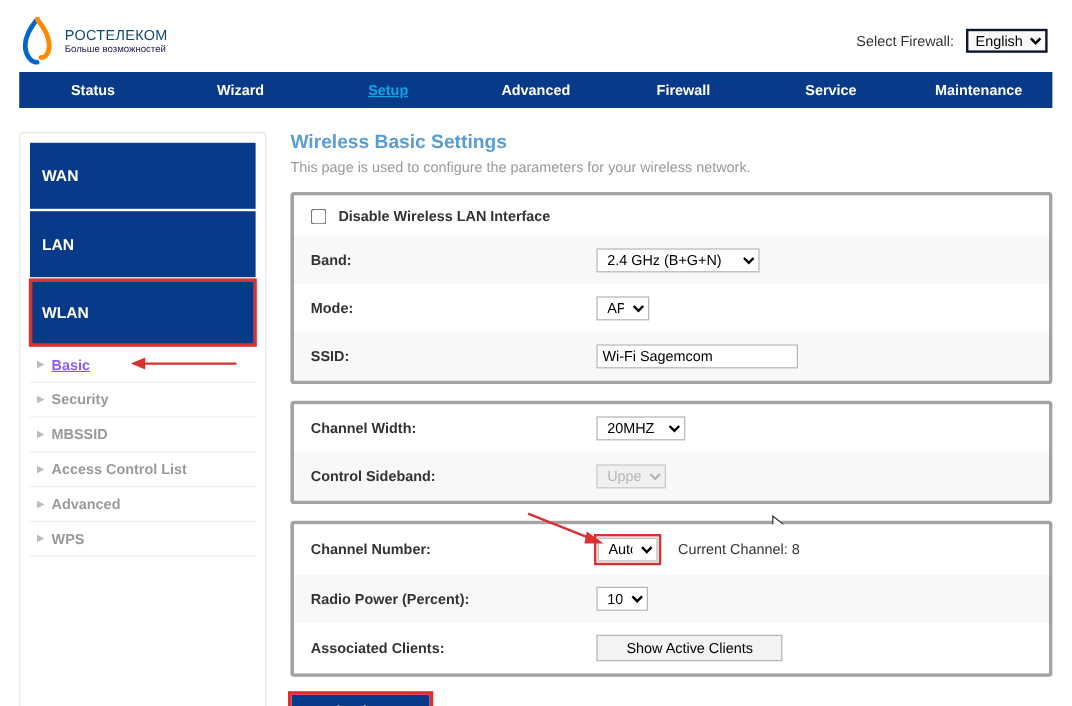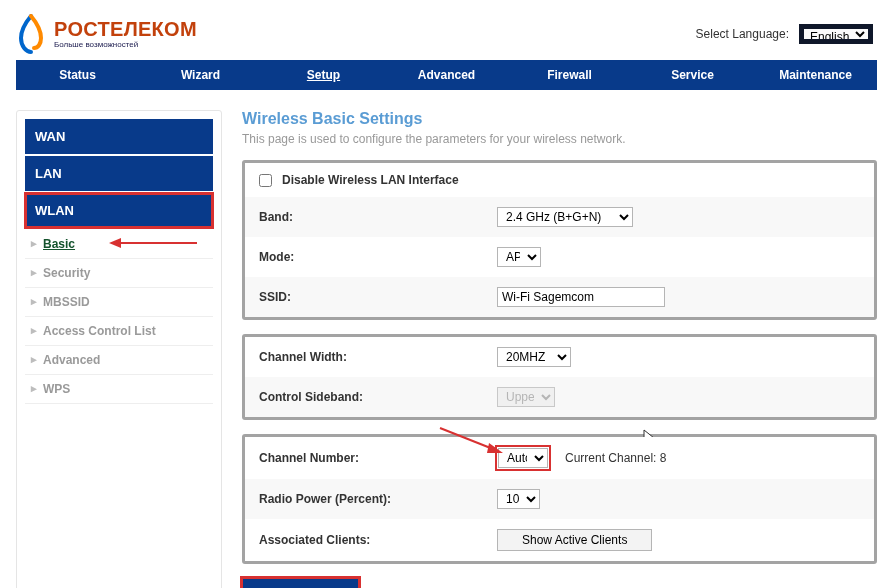--- a/index.html
+++ b/index.html
@@ -17,71 +17,71 @@
     height: 60px;
   }
   .logo {
     display: flex;
     align-items: center;
     gap: 8px;
   }
   .logo-mark svg { display: block; }
   .logo-text { display: flex; flex-direction: column; line-height: 1; }
   .logo-text .brand {
-    font-weight: bold; font-size: 20px; letter-spacing: 0.3px; color: #c2410c;
+    font-weight: normal; font-size: 12px; letter-spacing: 0.3px; color: #0c4a6e;
   }
   .logo-text .tag { font-size: 8px; color: #1a1a4d; margin-top: 2px; }
   .lang { display: flex; align-items: center; gap: 10px; font-size: 12px; color: #333; }
   .lang select {
-    border: 5px solid #0f172a; background: #fafafa; font-size: 12px;
+    border: 2px solid #0f172a; background: #fafafa; font-size: 12px;
     height: 20px; padding: 0 2px;
   }
 
   .main-nav {
     display: flex;
     background: #083a8a;
     height: 30px;
     margin: 0 16px;
     align-items: stretch;
   }
   .main-nav .item {
     flex: 1;
     display: flex; align-items: center; justify-content: center;
     color: #fff; font-weight: bold; font-size: 12px;
     cursor: pointer;
   }
-  .main-nav .item.active { color: #ffffff; text-decoration: underline; }
+  .main-nav .item.active { color: #0ea5e9; text-decoration: underline; }
 
   .content { display: flex; padding: 20px 16px 0 16px; gap: 20px; }
 
   
   .sidebar {
     width: 206px; flex-shrink: 0;
     border: 1px solid #e5e5e5; border-radius: 3px;
     padding: 8px;
   }
   .side-cat {
     background: #083a8a; color: #fff; font-weight: bold;
-    font-size: 13px; padding: 10px 10px; margin-bottom: 2px;
+    font-size: 13px; padding: 20px 10px; margin-bottom: 2px;
     cursor: pointer;
   }
   .side-cat.hl {
     outline: 3px solid #d83131; outline-offset: -2px;
   }
   .side-sub-row {
     position: relative;
     padding: 7px 0 7px 18px; color: #9a9a9a; font-size: 12px;
     border-bottom: 1px solid #eee; font-weight: bold;
     cursor: pointer;
   }
   .side-sub-row::before {
     content: "▸"; position: absolute; left: 6px; top: 7px;
     color: #bdbdbd; font-size: 11px;
   }
-  .side-sub-row.active { color: #14532d; text-decoration: underline; }
+  .side-sub-row.active { color: #8b5cf6; text-decoration: underline; }
   .side-sub-row .arrow-anno {
     position: absolute; right: 14px; top: 6px;
   }
 
   
   .panel { flex: 1; }
   .panel-title {
     color: #5a9cd4; font-weight: bold; font-size: 16px;
     margin-bottom: 4px;
   }
@@ -144,21 +144,21 @@
         <path d="M15 2 C10 8 5 16 5 24 C5 32 10 38 15 38" stroke="#0066cc" stroke-width="4" fill="none" stroke-linecap="round"></path>
         <path d="M15 2 C20 8 25 16 25 24 C25 30 22 34 18 34" stroke="#ff8a00" stroke-width="4" fill="none" stroke-linecap="round"></path>
       </svg>
     </span>
     <span class="logo-text">
       <span class="brand">РОСТЕЛЕКОМ</span>
       <span class="tag">Больше возможностей</span>
     </span>
   </div>
   <div class="lang">
-    <span>Select Language:</span>
+    <span>Select Firewall:</span>
     <select>
       <option>English</option>
     </select>
   </div>
 </div>
 
 <div class="main-nav">
   <div class="item">Status</div>
   <div class="item">Wizard</div>
   <div class="item active">Setup</div>

